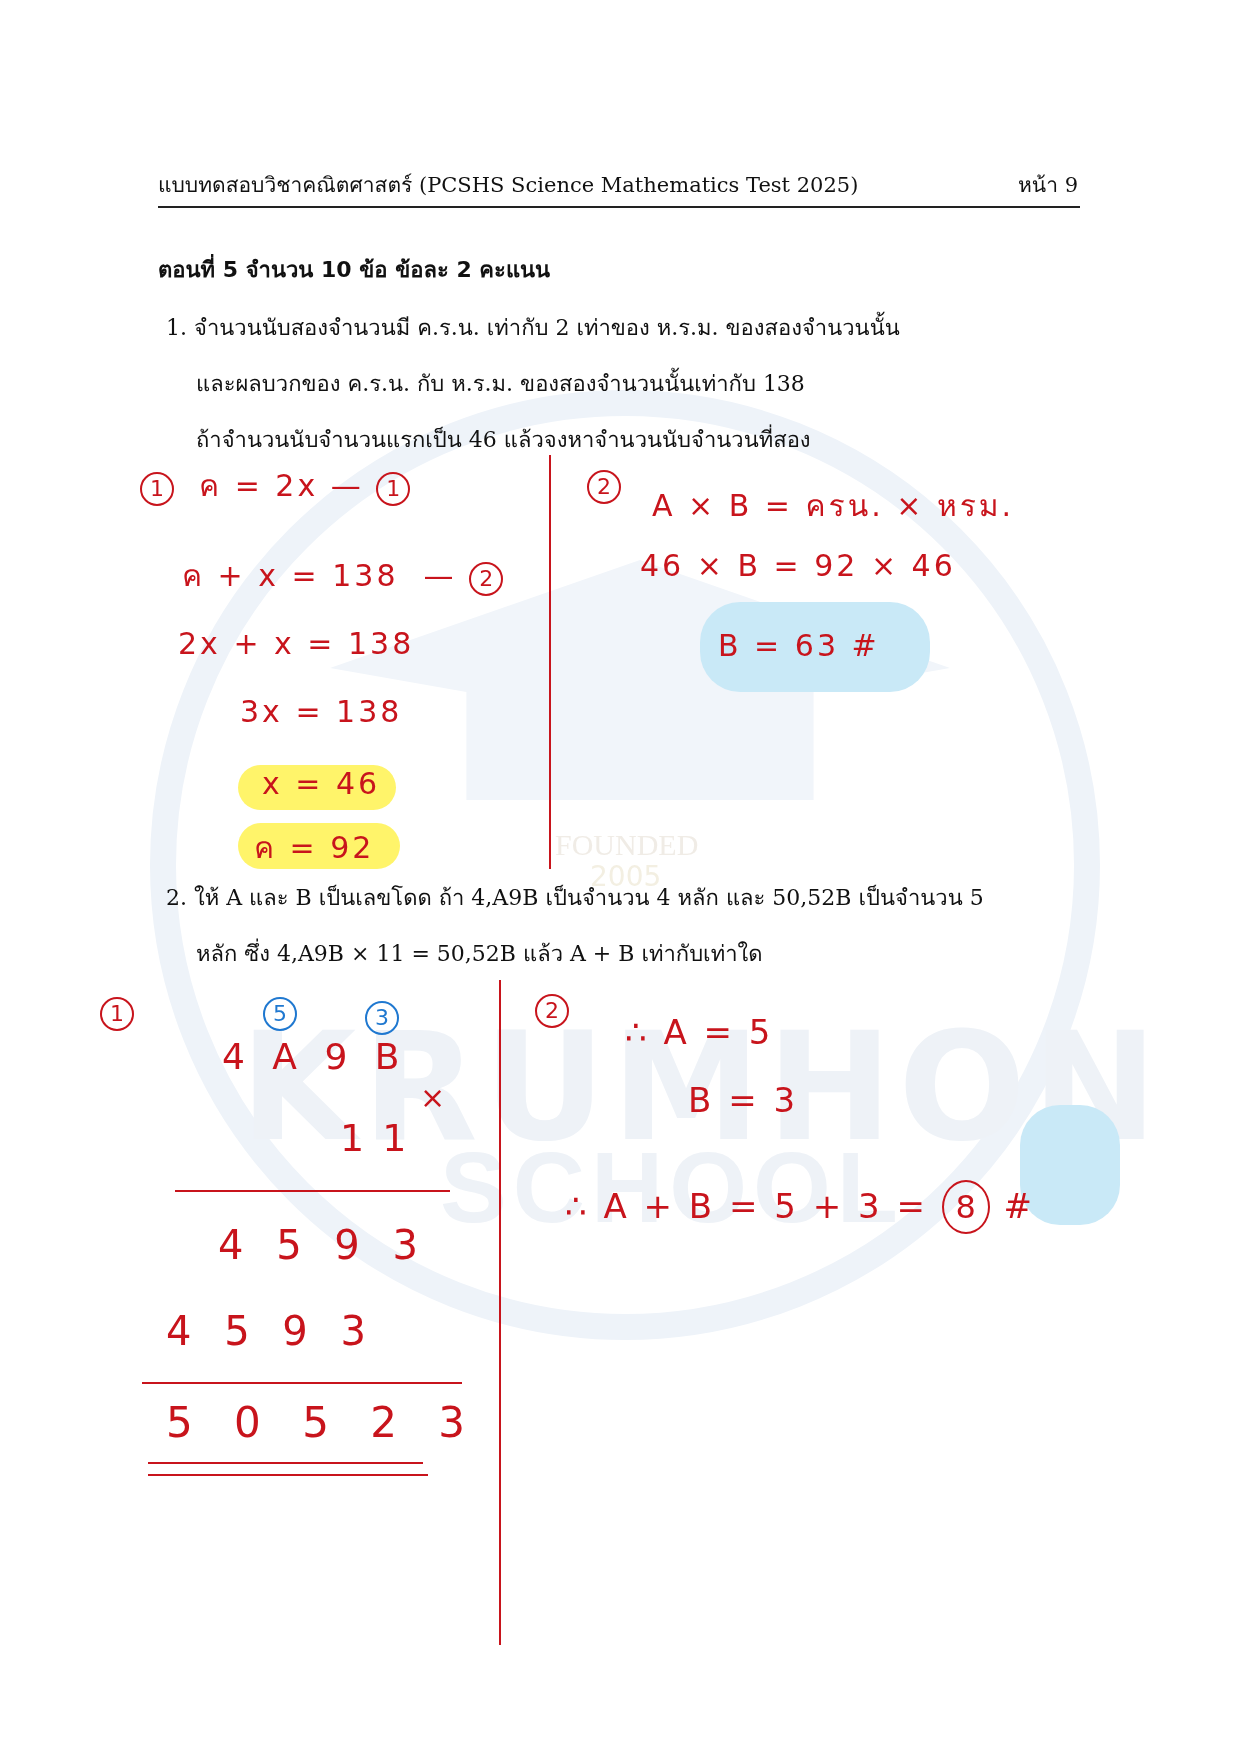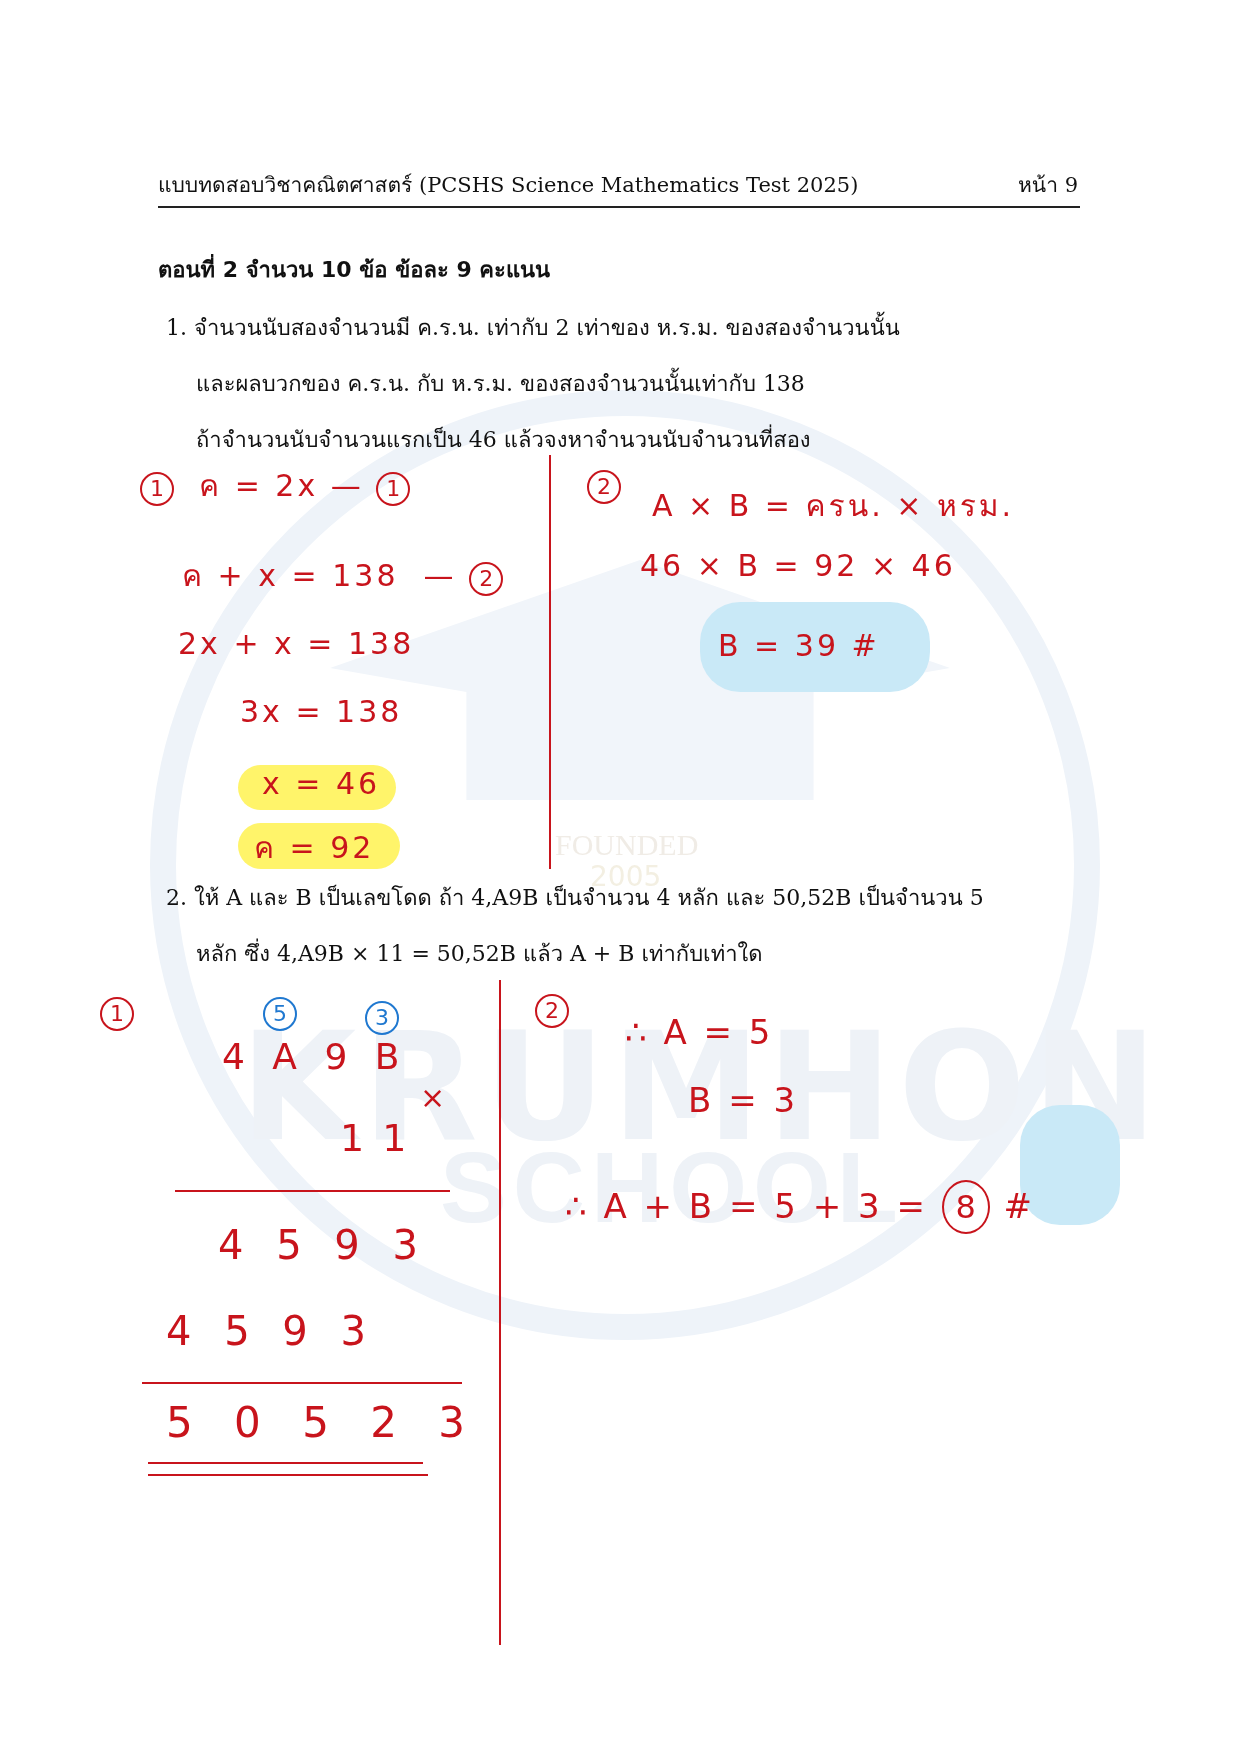--- a/index.html
+++ b/index.html
@@ -43,21 +43,21 @@
 <div class="wm-year">2005</div>
 <div class="wm-text1">KRUMHON</div>
 <div class="wm-text2">SCHOOL</div>
 
 <div class="header">
   <span class="title">แบบทดสอบวิชาคณิตศาสตร์ (PCSHS Science Mathematics Test 2025)</span>
   <span class="page">หน้า 9</span>
 </div>
 <div class="header-rule"></div>
 
-<div class="section">ตอนที่ 2 จำนวน 10 ข้อ ข้อละ 9 คะแนน</div>
+<div class="section">ตอนที่ 5 จำนวน 10 ข้อ ข้อละ 2 คะแนน</div>
 
 <div>
   <div class="qline" style="left:158px; top:310px;">
     <span>1.</span>
     <span>จำนวนนับสองจำนวนมี ค.ร.น. เท่ากับ 2 เท่าของ ห.ร.ม. ของสองจำนวนนั้น</span>
   </div>
   <div class="qline" style="left:188px; top:366px;">และผลบวกของ ค.ร.น. กับ ห.ร.ม. ของสองจำนวนนั้นเท่ากับ 138</div>
   <div class="qline" style="left:188px; top:422px;">ถ้าจำนวนนับจำนวนแรกเป็น 46 แล้วจงหาจำนวนนับจำนวนที่สอง</div>
 
   <div class="hw" style="left:140px; top:462px;">
@@ -78,21 +78,21 @@
 
   <div class="vline" style="left:549px; top:455px; height:414px;"></div>
 
   <div class="hw" style="left:587px; top:466px;">
     <span class="circ">2</span>
   </div>
   <div class="hw" style="left:652px; top:482px;">A × B = ครน. × หรม.</div>
   <div class="hw" style="left:640px; top:548px;">46 × B = 92 × 46</div>
   <div class="hl-cloud" style="left:700px; top:602px; width:230px; height:90px;"></div>
   <div class="hw" style="left:718px; top:628px;">
-    <span>B = 39</span>
+    <span>B = 63</span>
     <span>#</span>
   </div>
 </div>
 
 <div>
   <div class="qline" style="left:158px; top:880px;">
     <span>2.</span>
     <span>ให้ A และ B เป็นเลขโดด ถ้า 4,A9B  เป็นจำนวน 4 หลัก และ 50,52B เป็นจำนวน 5</span>
   </div>
   <div class="qline" style="left:188px; top:936px;">หลัก ซึ่ง  4,A9B × 11 = 50,52B แล้ว A + B เท่ากับเท่าใด</div>

